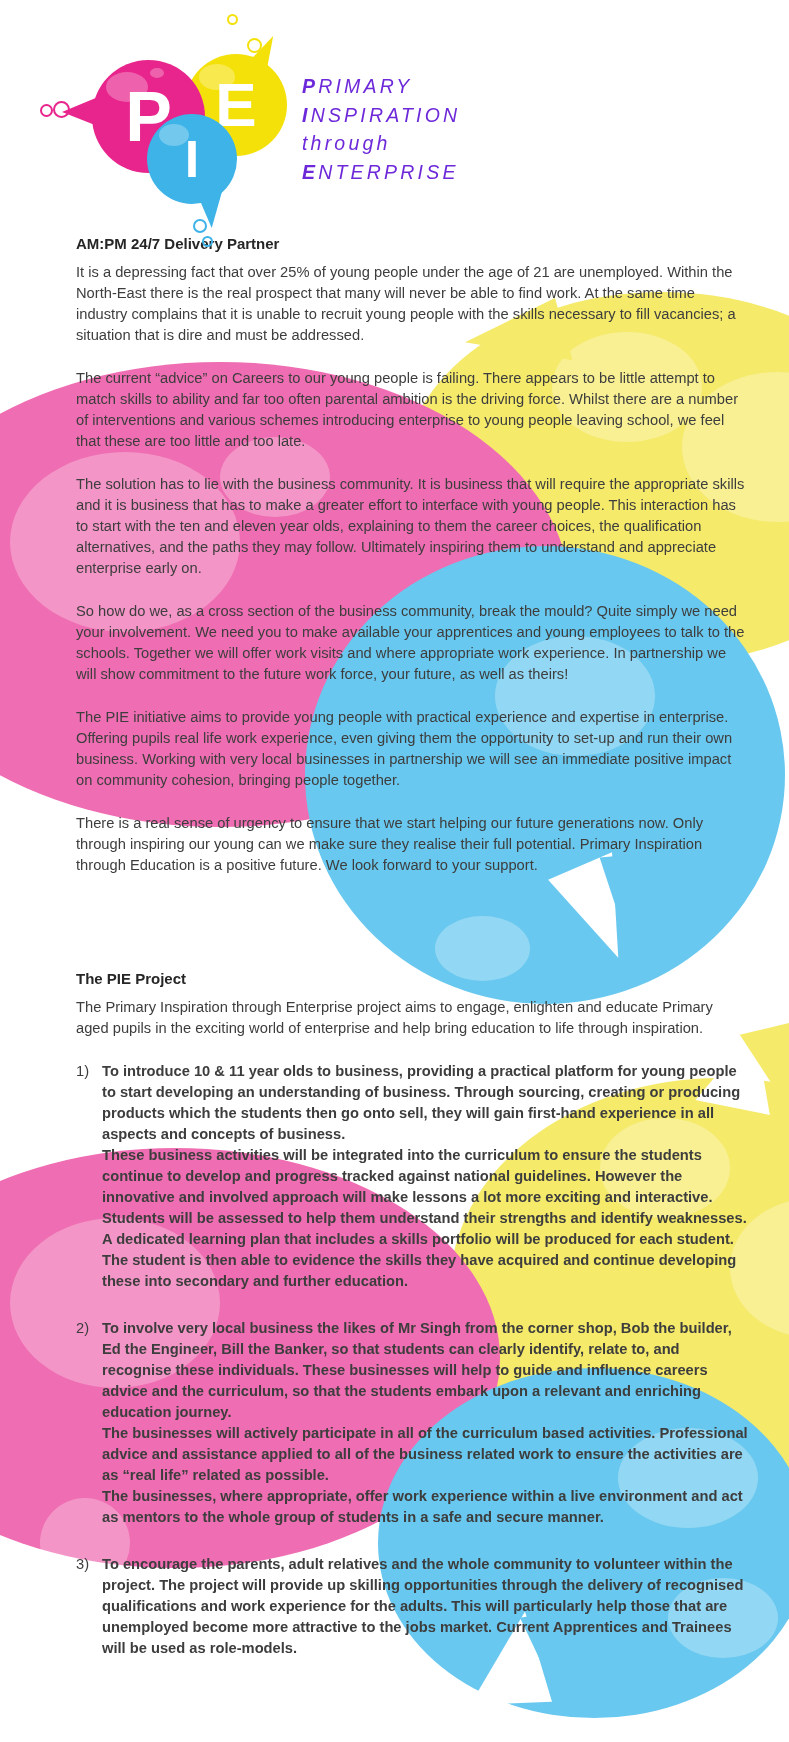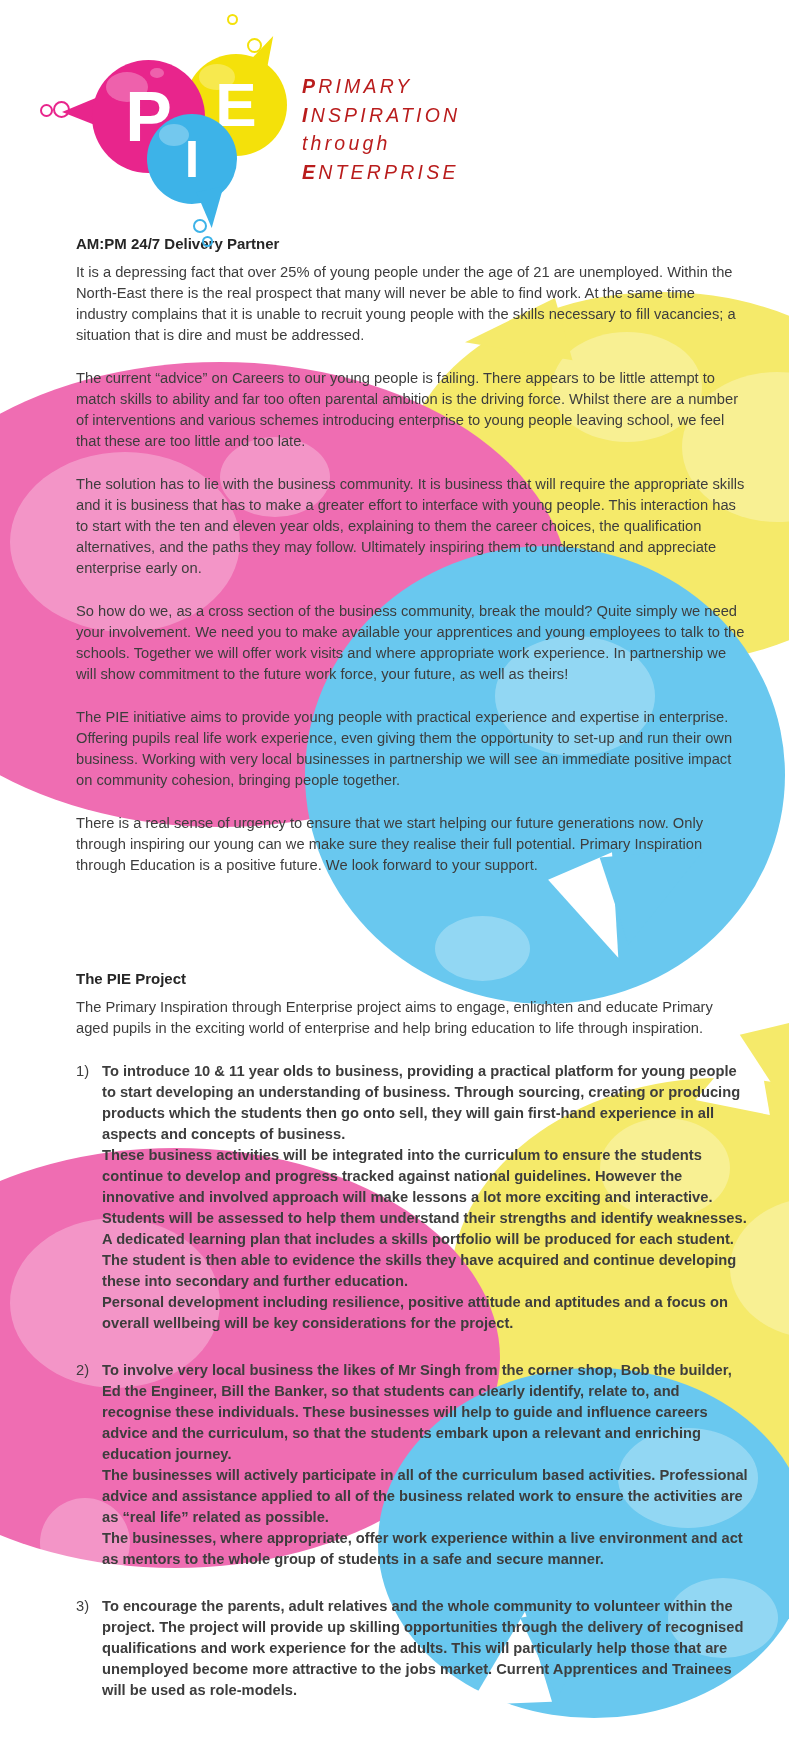--- a/index.html
+++ b/index.html
@@ -48,21 +48,21 @@
   .logo-blue .logo-letter   { font-size:52px; }
   .ltail { position:absolute; }
   .ltail-pink   { left:62px;  top:94px;  width:38px; height:36px; background:var(--logo-pink,#e8258c); clip-path:polygon(95% 8%,100% 92%,0 50%); z-index:3;}
   .ltail-blue   { left:193px; top:186px; width:34px; height:42px; background:var(--logo-blue,#3db3e8); clip-path:polygon(10% 15%,90% 0,55% 100%); z-index:4;}
   .ltail-yellow { left:246px; top:36px;  width:32px; height:42px; background:var(--logo-yellow,#f4e10a); clip-path:polygon(10% 60%,60% 100%,85% 0); z-index:2;}
   .ring { position:absolute; border-radius:50%; background:transparent; }
   .ring-pink { border:2px solid var(--logo-pink,#e8258c); }
   .ring-blue { border:2px solid var(--logo-blue,#3db3e8); }
   .ring-yellow { border:2px solid var(--logo-yellow,#f4e10a); }
 
-  .wordmark { position:absolute; left:302px; top:72px; font-style:italic; color:#b91c1c;
+  .wordmark { position:absolute; left:302px; top:72px; font-style:italic; color:#6d28d9;
               font-size:19.5px; line-height:28.5px; letter-spacing:3.2px; white-space:nowrap; }
   .wordmark b { font-weight:bold; }
 
   .ampm { position:absolute; left:520px; top:20px; width:170px; height:180px; }
   .ampm-name { position:absolute; left:0; top:64px; font-size:26px; font-weight:bold; font-style:italic;
                color:var(--ampm-blue,#1c70b8); letter-spacing:-.5px; }
   .ampm-sub  { position:absolute; left:52px; top:92px; font-size:13.5px; font-weight:bold; font-style:italic;
                color:var(--ampm-blue,#1c70b8); }
   .ampm-needle { position:absolute; left:30px; top:2px; }
 
@@ -176,21 +176,20 @@
     <h3>The PIE Project</h3>
     <p>The Primary Inspiration through Enterprise project aims to engage, enlighten and educate Primary aged pupils in the exciting world of enterprise and help bring education to life through inspiration.</p>
 
     <div class="plist">
       <div class="pitem">
         <div class="pnum">1)</div>
         <div class="ptext">
           <span class="ipara">To introduce 10 &amp; 11 year olds to business, providing a practical platform for young people to start developing an understanding of business.  Through sourcing, creating or producing products which the students then go onto sell, they will gain first-hand experience in all aspects and concepts of business.</span>
           <span class="ipara">These business activities will be integrated into the curriculum to ensure the students continue to develop and progress tracked against national guidelines.  However the innovative and involved approach will make lessons a lot more exciting and interactive.</span>
           <span class="ipara">Students will be assessed to help them understand their strengths and identify weaknesses.  A dedicated learning plan that includes a skills portfolio will be produced for each student.  The student is then able to evidence the skills they have acquired and continue developing these into secondary and further education.</span>
-          <span class="ipara">Personal development including resilience, positive attitude and aptitudes and a focus on overall wellbeing will be key considerations for the project.</span>
         </div>
       </div>
       <div class="pitem">
         <div class="pnum">2)</div>
         <div class="ptext">
           <span class="ipara">To involve very local business the likes of Mr Singh from the corner shop, Bob the builder, Ed the Engineer, Bill the Banker, so that students can clearly identify, relate to, and recognise these individuals.  These businesses will help to guide and influence careers advice and the curriculum, so that the students embark upon a relevant and enriching education journey.</span>
           <span class="ipara">The businesses will actively participate in all of the curriculum based activities.  Professional advice and assistance applied to all of the business related work to ensure the activities are as “real life” related as possible.</span>
           <span class="ipara">The businesses, where appropriate, offer work experience within a live environment and act as mentors to the whole group of students in a safe and secure manner.</span>
         </div>
       </div>

